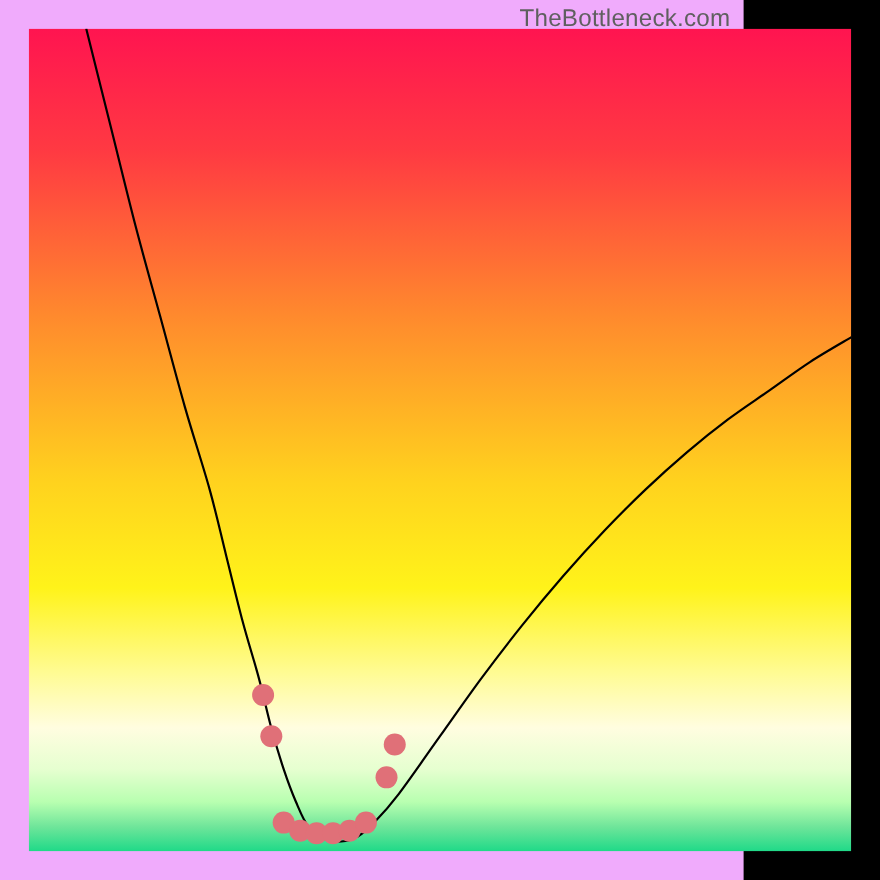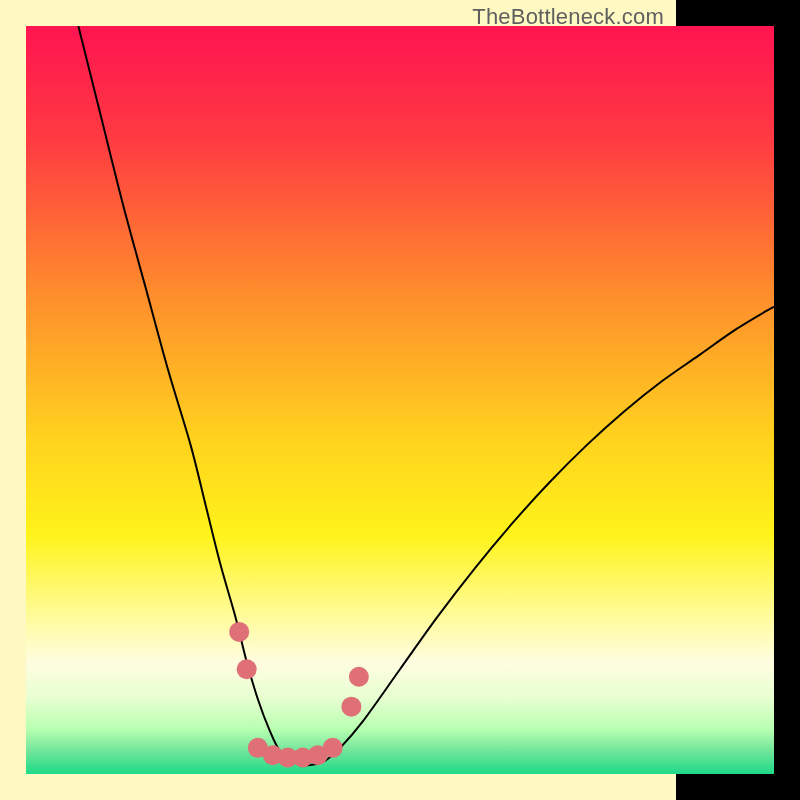--- a/index.html
+++ b/index.html
@@ -10,21 +10,21 @@
     background: #000;
     position: relative;
     font-family: Arial, sans-serif;
   }
   .frame {
     position: absolute;
     top: 0;
     left: 0;
     width: 676px;
     height: 800px;
-    background: #fef9c3;
+    background: #f0abfc;
   }
   .plot-area {
     position: absolute;
     top: 26px;
     left: 26px;
     width: 748px;
     height: 748px;
     overflow: hidden;
   }
   .watermark {

